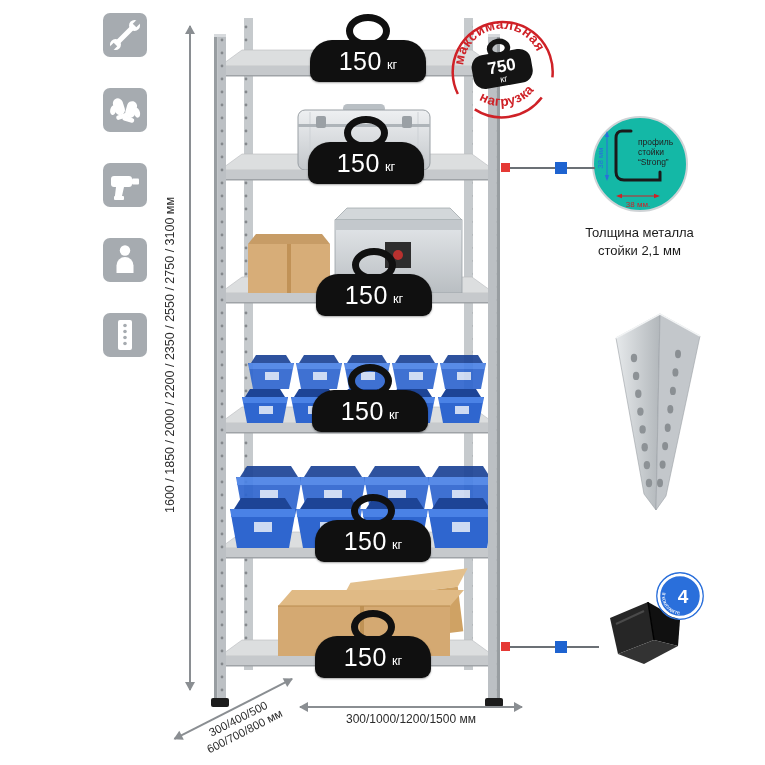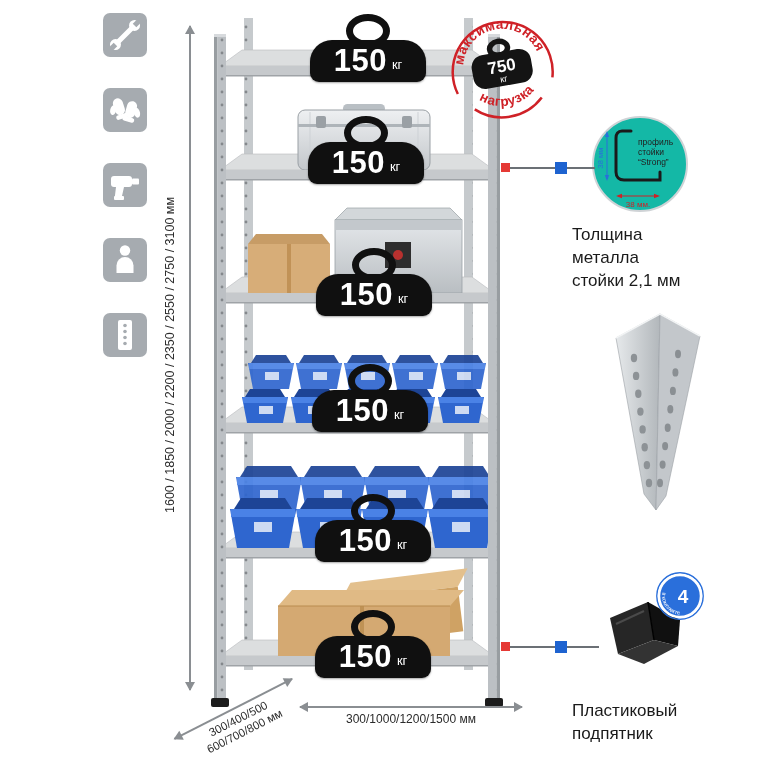--- a/index.html
+++ b/index.html
@@ -8,21 +8,21 @@
   
   .tile{position:absolute;left:103px;width:44px;height:44px;background:#a6abb0;border-radius:7px;}
   
   .rack-svg{position:absolute;left:192px;top:8px;z-index:1;}
   
   .weight{position:absolute;width:116px;display:flex;flex-direction:column;align-items:center;z-index:5;}
   .weight .ring{width:30px;height:20px;border:7px solid #101010;border-radius:50%;margin-bottom:-8px;background:transparent;}
   .weight .body{width:116px;height:42px;background:#101010;border-radius:22px 22px 9px 9px;
                 display:flex;align-items:center;justify-content:center;gap:5px;color:#fff;
                 box-shadow:0 1px 2px rgba(0,0,0,.35);}
-  .weight .val{font-size:31px;font-weight:bold;letter-spacing:.5px;}
+  .weight .val{font-size:25px;font-weight:normal;letter-spacing:.5px;}
   .weight .unit{font-size:13px;margin-top:7px;}
   
   .stamp{position:absolute;left:440px;top:6px;width:124px;height:124px;transform:rotate(-10deg);z-index:6;}
   
   .dimline{position:relative;height:2px;background:#8a8e92;}
   .dimline::before,.dimline::after{content:"";position:absolute;top:-4px;width:0;height:0;
       border-top:5px solid transparent;border-bottom:5px solid transparent;}
   .dimline::before{left:-1px;border-right:9px solid #8a8e92;}
   .dimline::after{right:-1px;border-left:9px solid #8a8e92;}
   .dimline-v{position:absolute;left:189px;top:26px;width:2px;height:664px;background:#8a8e92;z-index:2;}
@@ -36,21 +36,21 @@
   .dim-width .lbl{margin-top:4px;text-align:center;font-size:12px;color:#2b2b2b;}
   .dim-depth{position:absolute;left:174px;top:738px;width:132px;transform:rotate(-27deg);transform-origin:0 0;z-index:2;}
   .dim-depth .lbl{text-align:center;font-size:11.5px;color:#2b2b2b;line-height:1.25;margin-top:3px;}
   
   .connector{position:absolute;height:2px;background:#6b7075;z-index:4;}
   .connector .sq-red{position:absolute;left:-2px;top:-4px;width:9px;height:9px;background:#e53935;}
   .connector .sq-blue{position:absolute;left:52px;top:-5px;width:12px;height:12px;background:#1e63d0;}
   
   .profile-circle{position:absolute;left:592px;top:116px;width:92px;height:92px;border:2px solid #cfd3d6;
       border-radius:50%;background:#14b8a6;z-index:3;}
-  .caption{position:absolute;font-size:17px;color:#1a1a1a;line-height:1.35;z-index:3;}
+  .caption{position:absolute;text-align:center;font-size:13px;color:#1a1a1a;line-height:1.35;z-index:3;}
   .post-img{position:absolute;left:600px;top:298px;z-index:3;}
   .foot-img{position:absolute;left:596px;top:582px;z-index:3;}
   .foot-badge{position:absolute;left:656px;top:572px;z-index:4;}
 </style>
 </head>
 <body>
 
 <div class="canvas">
 
   <div class="tile" style="top:13px">
@@ -400,24 +400,20 @@
     <circle cx="24" cy="24" r="23.2" fill="none" stroke="#2a6fdb" stroke-width="1.4"></circle>
     <circle cx="24" cy="24" r="21" fill="#2a6fdb" stroke="#fff" stroke-width="2.5"></circle>
     <defs>
         <path id="badgeArc" d="M 6.5 20 A 18.5 18.5 0 0 0 24 42.5"></path>
       </defs>
     <text x="27" y="31" font-size="19" font-weight="bold" fill="#fff" text-anchor="middle">4</text>
     <text font-size="5.6" fill="#fff">
       <textPath href="#badgeArc" startOffset="50%" text-anchor="middle">в комплекте</textPath>
     </text>
   </svg>
-  <div class="caption" style="left:572px;top:700px;width:140px">
-    <div>Пластиковый</div>
-    <div>подпятник</div>
-  </div>
 
   <div class="dim-width">
     <div class="dimline"></div>
     <div class="lbl">300/1000/1200/1500 мм</div>
   </div>
 
   <div class="dim-depth">
     <div class="dimline"></div>
     <div class="lbl">
       <div>300/400/500</div>

